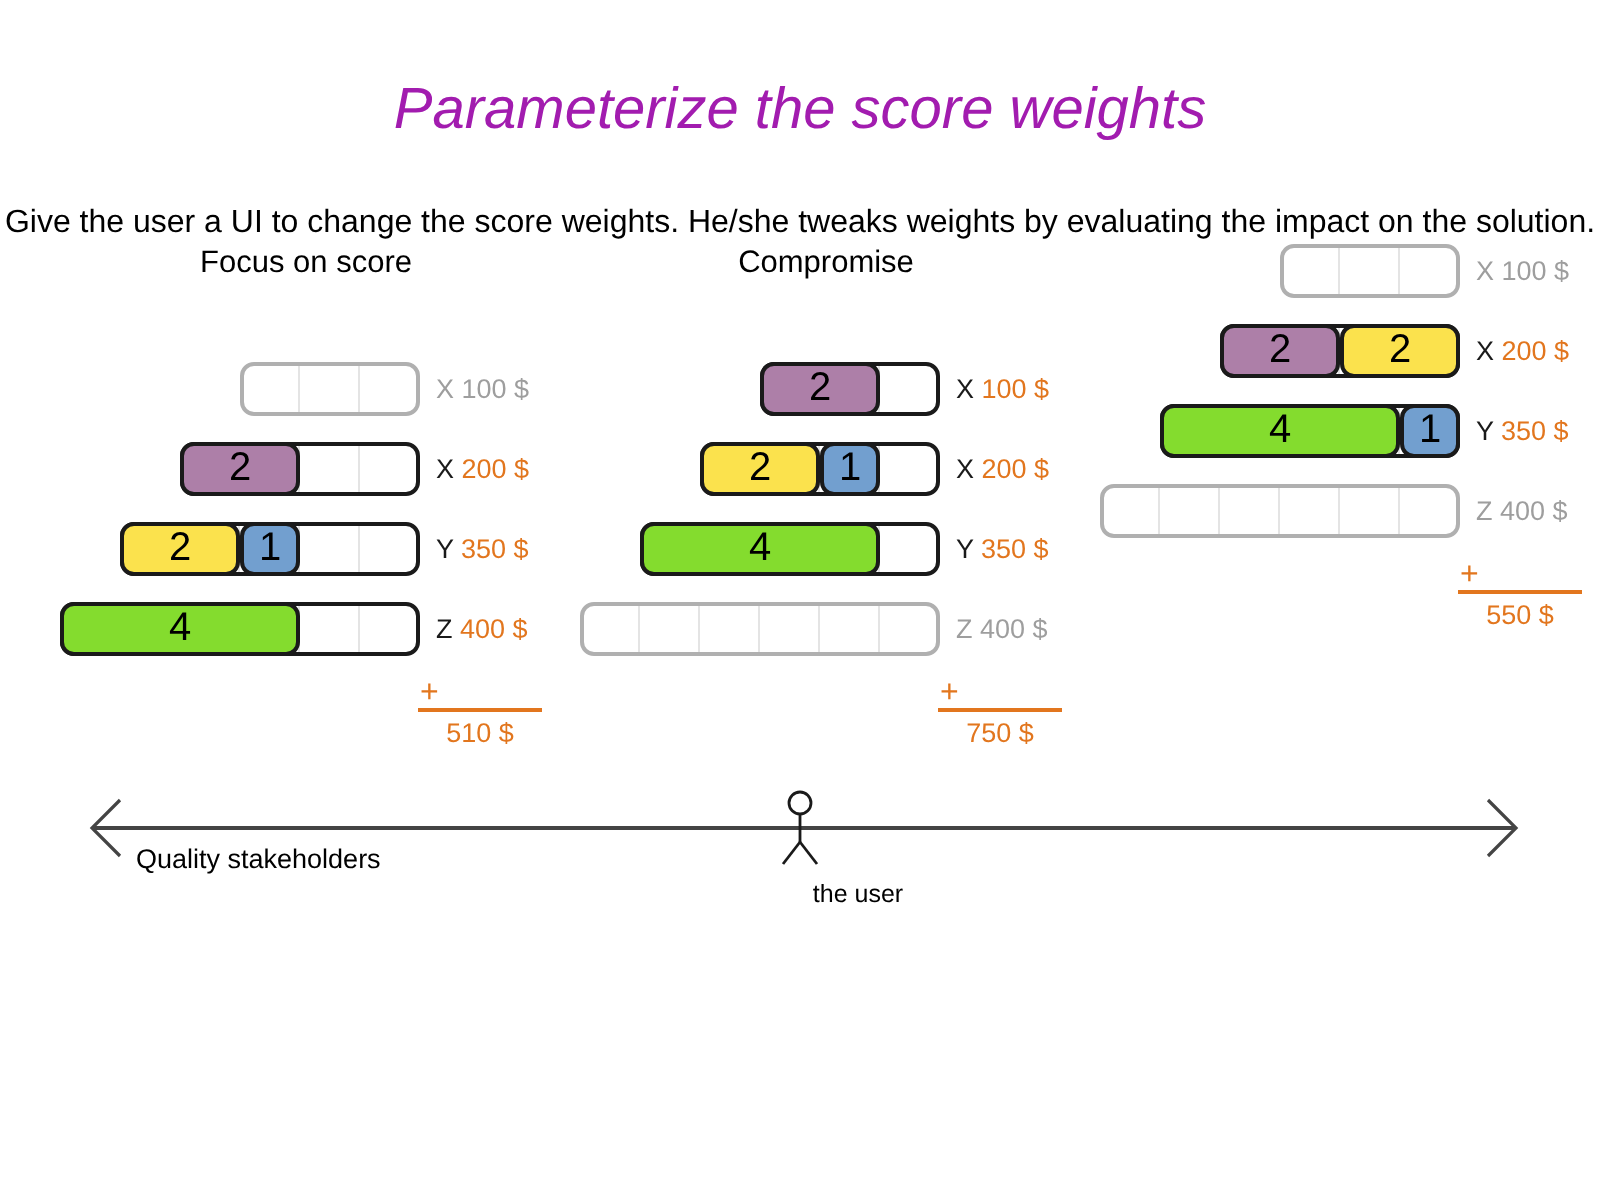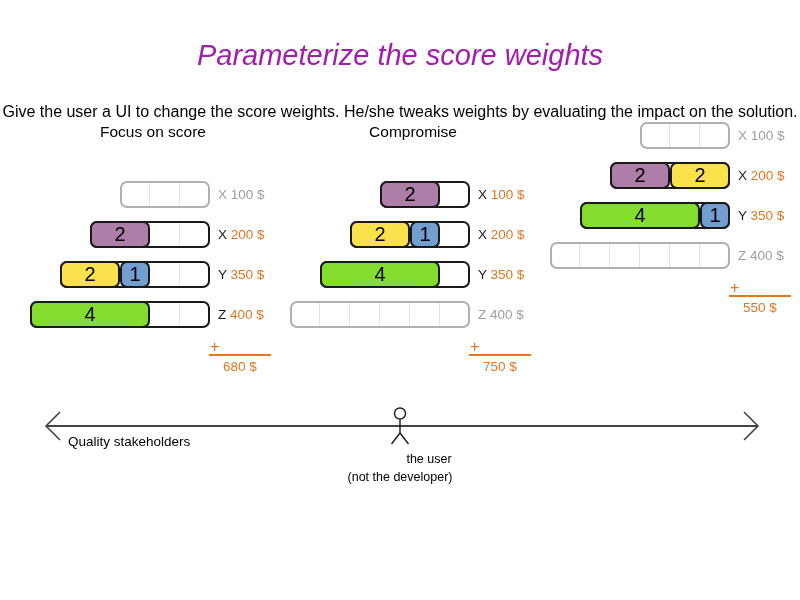--- a/index.html
+++ b/index.html
@@ -38,21 +38,21 @@
     font-size:20px;color:#000;
   }
   .row-label{margin-left:8px;font-size:13.5px;white-space:pre;}
   .row-label .letter{color:#1a1a1a;}
   .row-label .price{color:var(--orange);}
   .row-label.empty .letter,.row-label.empty .price{color:var(--gray-label);}
   .sum{margin-left:179px;width:62px;margin-top:-2px;}
   .plus{color:var(--orange);font-size:16px;height:15px;line-height:15px;padding-left:1px;}
   .total{border-top:2px solid var(--orange);color:var(--orange);
     font-size:13.5px;text-align:center;padding-top:3px;}
-  .axis{position:absolute;left:0;top:400px;width:800px;height:100px;}
+  .axis{position:absolute;left:0;top:388px;width:800px;height:100px;}
   .axis svg{position:absolute;left:0;top:0;}
   .axis-label{position:absolute;font-size:13.5px;color:#000;top:34px;}
   .axis-label.left{left:68px;}
   .axis-label.right{right:62px;}
   .user-label{position:absolute;left:0;width:800px;text-align:center;font-size:12.5px;color:#000;}
   .user-label.l1{top:52px;padding-left:29px;}
   .user-label.l2{top:70px;}
 </style>
 </head>
 <body>
@@ -89,21 +89,21 @@
       <div class="weight-row">
         <div class="bar-area">
           <div class="bar used" style="width: 180px;">
             <div class="block" style="left: -2px; width: 120px; background: var(--green);">4</div>
           </div>
         </div>
         <div class="row-label used"><span class="letter">Z</span><span class="price"> 400 $</span></div>
       </div>
       <div class="sum">
         <div class="plus">+</div>
-        <div class="total">680 $</div>
+        <div class="total">510 $</div>
       </div>
     </div>
     <div class="column c1">
       <div class="col-header">Compromise</div>
       <div class="weight-row">
         <div class="bar-area">
           <div class="bar used" style="width: 90px;">
             <div class="block" style="left: -2px; width: 60px; background: var(--purple);">2</div>
           </div>
         </div>
@@ -182,14 +182,13 @@
     <polyline points="744,12 758,26 744,40" fill="none" stroke="var(--axis-line)" stroke-width="1.6"></polyline>
     <g stroke="#1a1a1a" stroke-width="1.4" fill="none">
       <circle cx="400" cy="13.5" r="5.5" fill="#ffffff"></circle>
       <line x1="400" y1="19.5" x2="400" y2="33"></line>
       <line x1="400" y1="33" x2="391.5" y2="44"></line>
       <line x1="400" y1="33" x2="408.5" y2="44"></line>
     </g>
   </svg>
   <div class="axis-label left">Quality stakeholders</div>
   <div class="user-label l1">the user</div>
-  <div class="user-label l2">(not the developer)</div>
 </div>
 
 </body></html>

